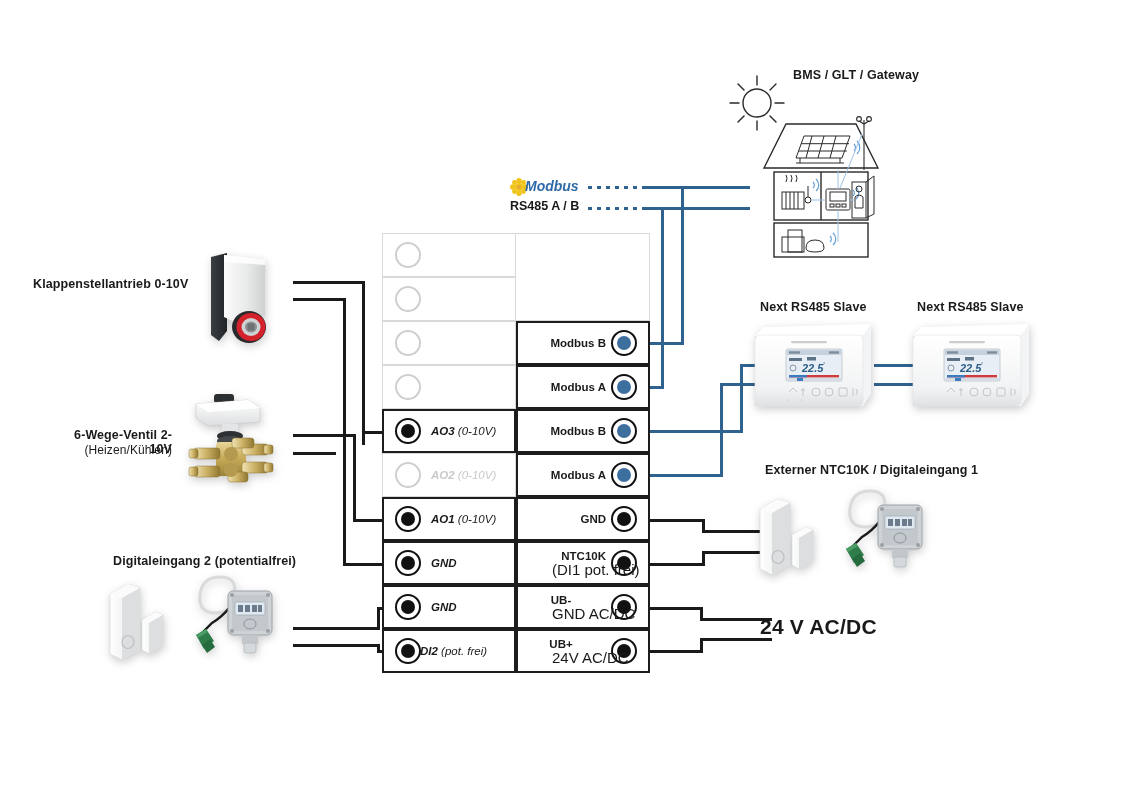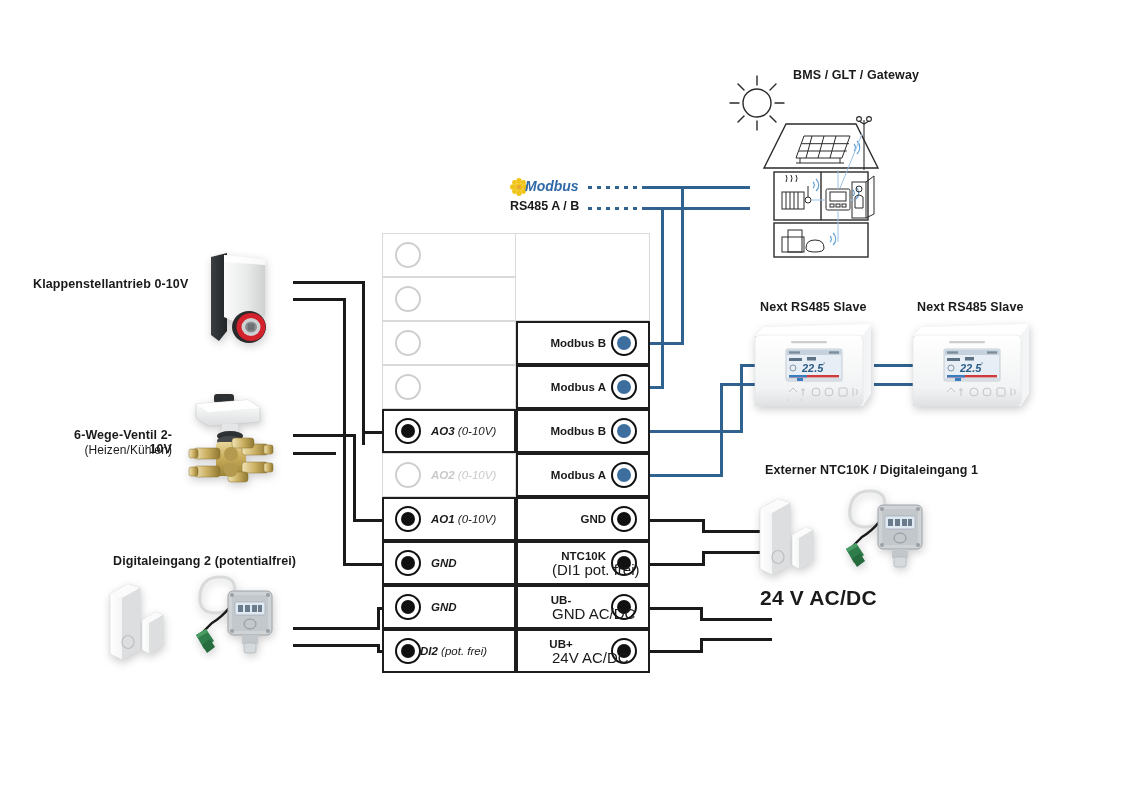--- a/index.html
+++ b/index.html
@@ -258,21 +258,21 @@
 
   <div class="lbl" style="left:113px;top:554px;font-size:12.5px;">
     <span>Digitaleingang 2</span>
     <span class="light">(potentialfrei)</span>
   </div>
 
   <div class="lbl" style="left:793px;top:68px;font-size:12.5px;">BMS / GLT / Gateway</div>
   <div class="lbl" style="left:760px;top:300px;font-size:12.5px;">Next RS485 Slave</div>
   <div class="lbl" style="left:917px;top:300px;font-size:12.5px;">Next RS485 Slave</div>
   <div class="lbl" style="left:765px;top:463px;font-size:12.5px;">Externer NTC10K / Digitaleingang 1</div>
-  <div class="lbl" style="left:760px;top:586px;font-size:21px;letter-spacing:.2px;">24 V AC/DC</div>
+  <div class="lbl" style="left:760px;top:615px;font-size:21px;letter-spacing:.2px;">24 V AC/DC</div>
 
   <svg class="abs" style="left:727px;top:74px;" width="60" height="58" viewBox="0 0 60 58">
     <circle cx="30" cy="29" r="14" fill="none" stroke="#2a2a2a" stroke-width="1.4"></circle>
     <g stroke="#2a2a2a" stroke-width="1.4" stroke-linecap="round">
       <line x1="30" y1="2" x2="30" y2="11"></line>
       <line x1="30" y1="47" x2="30" y2="56"></line>
       <line x1="3" y1="29" x2="12" y2="29"></line>
       <line x1="48" y1="29" x2="57" y2="29"></line>
       <line x1="11" y1="10" x2="17" y2="16"></line>
       <line x1="43" y1="42" x2="49" y2="48"></line>

